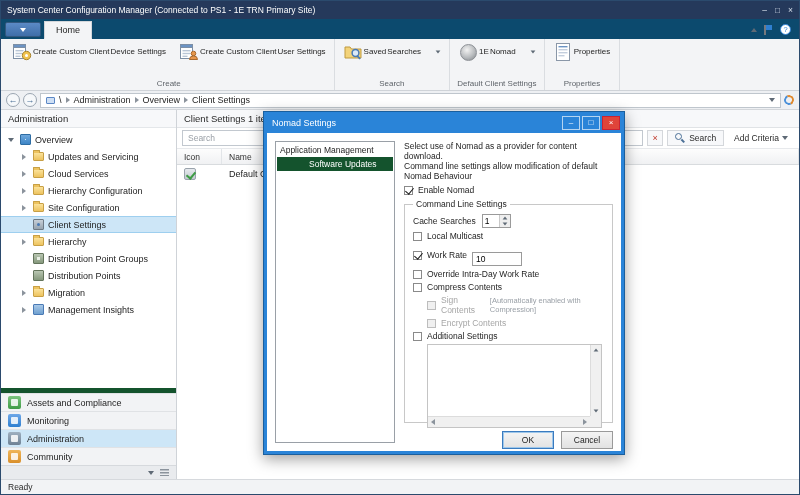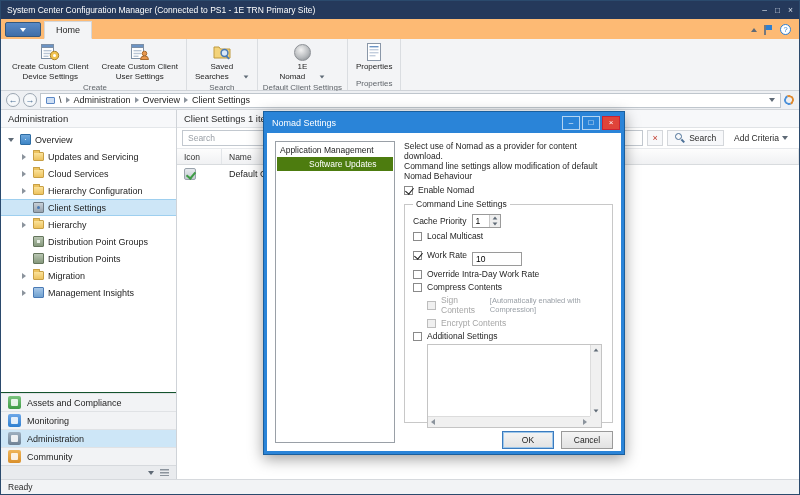--- a/index.html
+++ b/index.html
@@ -7,36 +7,36 @@
   *{box-sizing:border-box;}
   .window{position:relative;width:800px;height:495px;display:flex;flex-direction:column;background:#f0f1f3;border:1px solid #2b4a6d;}
 
   
   .titlebar{height:18px;background:#25395b;color:#fff;display:flex;align-items:center;padding:0 6px;flex:none;}
   .titlebar .title{font-size:8.5px;white-space:nowrap;overflow:hidden;}
   .win-controls{margin-left:auto;display:flex;gap:8px;color:#d7dfea;font-size:8.5px;}
   .win-controls span{cursor:default;}
 
   
-  .tabs-row{height:20px;background:#fdba74;display:flex;align-items:flex-end;padding-left:4px;flex:none;}
+  .tabs-row{height:20px;background:#0c4a6e;display:flex;align-items:flex-end;padding-left:4px;flex:none;}
   .app-btn{width:36px;height:15px;background:linear-gradient(#5b8ac6,#3f6ea8);border:1px solid #33587f;border-radius:2px;margin:0 3px 2px 0;display:flex;align-items:center;justify-content:center;}
   .tab{height:18px;padding:0 11px;display:flex;align-items:center;font-size:9px;color:#1e1e1e;}
   .tab.active{background:#f3f4f6;border:1px solid #d4d7db;border-bottom:1px solid #f3f4f6;}
   .tabs-right{margin-left:auto;display:flex;align-items:center;gap:7px;padding:0 8px 4px 0;}
   .flag{width:9px;height:10px;position:relative;}
   .flag::before{content:"";position:absolute;left:0;top:0;width:1.5px;height:10px;background:#76797e;}
   .flag::after{content:"";position:absolute;left:1.5px;top:.5px;width:6.5px;height:5px;background:#2f7fd0;}
   .help{width:11px;height:11px;border-radius:50%;border:1px solid #2f7fd0;color:#2f7fd0;font-size:7.5px;display:flex;align-items:center;justify-content:center;background:#fff;}
   .help::after{content:"?";}
 
   
   .ribbon{height:52px;background:#f3f4f6;border-bottom:1px solid #cfd3d8;display:flex;flex:none;padding-left:3px;}
   .rgroup{display:flex;flex-direction:column;border-right:1px solid #dadde1;padding:1px 3px 0;}
   .rgroup-content{flex:1;display:flex;align-items:flex-start;justify-content:center;gap:3px;}
-  .rbtn{display:flex;flex-direction:column;align-items:center;gap:1px;padding:1px 4px;border:1px solid transparent;border-radius:2px;cursor:default;}
+  .rbtn{display:flex;flex-direction:row;align-items:center;gap:1px;padding:1px 4px;border:1px solid transparent;border-radius:2px;cursor:default;}
   .rbtn .lbl{font-size:8px;line-height:8.5px;text-align:center;color:#1e1e1e;}
   .rbtn .lblrow{display:flex;align-items:center;gap:14px;}
   .rgroup-label{height:11px;text-align:center;font-size:8px;color:#5f646a;white-space:nowrap;padding:0 2px;}
   .icon20{width:20px;height:20px;display:flex;align-items:center;justify-content:center;}
   .nomad-sphere{width:17px;height:17px;border-radius:50%;background:radial-gradient(circle at 6px 5px,#f2f2f2,#b9bcbf 55%,#7f8489);border:1px solid #8d9196;}
 
   
   .tri{display:inline-block;width:0;height:0;flex:none;}
   .tri.r{border-top:3px solid transparent;border-bottom:3px solid transparent;border-left:4px solid #8b939c;}
   .tri.d{border-left:3px solid transparent;border-right:3px solid transparent;border-top:4px solid #5f6a76;}
@@ -67,21 +67,21 @@
   .ficon.folder::before{content:"";position:absolute;top:-3px;left:-1px;width:5px;height:2px;background:#edc35f;border:1px solid #c8a045;border-bottom:none;border-radius:1px 1px 0 0;}
   .ficon.overview{width:11px;height:11px;background:linear-gradient(#6fa8dc,#3d85c6);border:1px solid #2e6da4;}
   .ficon.overview::after{content:"";position:absolute;inset:4px;background:#fff;border-radius:1px;}
   .ficon.clientsettings{width:11px;height:11px;background:linear-gradient(#c8d0d8,#97a3ae);border:1px solid #6e7a85;}
   .ficon.clientsettings::after{content:"";position:absolute;inset:3px;background:#4a7ab5;border-radius:50%;}
   .ficon.dp{width:11px;height:11px;background:linear-gradient(#b9c6b2,#85987c);border:1px solid #64755c;}
   .ficon.dpg{width:11px;height:11px;background:linear-gradient(#b9c6b2,#85987c);border:1px solid #64755c;}
   .ficon.dpg::after{content:"";position:absolute;inset:3px;background:#e9efe5;}
   .ficon.mi{width:11px;height:11px;background:linear-gradient(#a8c8e8,#6fa0cf);border:1px solid #4a7ab5;}
 
-  .workspaces{flex:none;border-top:1px solid #14532d;}
+  .workspaces{flex:none;border-top:5px solid #14532d;}
   .witem{height:18px;display:flex;align-items:center;gap:6px;padding:0 7px;background:#f2f3f5;border-top:1px solid #e0e2e5;font-size:9px;cursor:default;}
   .witem.selected{background:#cde6f7;}
   .wicon{width:13px;height:13px;flex:none;border-radius:2px;position:relative;}
   .wicon::after{content:"";position:absolute;left:3px;top:3px;right:3px;bottom:3px;background:rgba(255,255,255,.85);border-radius:1px;}
   .wicon.assets{background:linear-gradient(#7cc47f,#3f9c46);}
   .wicon.software{background:linear-gradient(#8fbf5a,#58a83c);}
   .wicon.monitoring{background:linear-gradient(#6fa8e8,#2f7fd0);}
   .wicon.administration{background:linear-gradient(#9fb0c0,#6e8194);}
   .wicon.community{background:linear-gradient(#f0b65a,#d98f2b);}
   .ws-chooser{height:14px;background:#e9ebee;border-top:1px solid #d6d9dd;display:flex;align-items:center;justify-content:flex-end;gap:6px;padding:0 7px;}
@@ -113,21 +113,21 @@
 
   
   .dialog{position:absolute;left:262px;top:110px;width:362px;height:344px;background:#2a84d8;border:1px solid #1a5f9e;box-shadow:0 4px 14px rgba(0,0,0,.38);z-index:10;padding:0 3px 3px;display:flex;flex-direction:column;}
   .dlg-title{height:21px;display:flex;align-items:center;color:#fff;font-size:9px;padding:0 1px 0 5px;flex:none;}
   .dlg-controls{margin-left:auto;display:flex;gap:2px;}
   .dlg-btn{width:18px;height:14px;display:flex;align-items:center;justify-content:center;color:#fff;font-size:8px;background:#2a84d8;border:1px solid rgba(255,255,255,.65);line-height:1;}
   .dlg-btn.close{background:#e0443a;border-color:#c23; }
   .dlg-body{flex:1;background:#fff;display:flex;gap:9px;padding:8px;min-height:0;}
   .dlg-list{width:120px;border:1px solid #9aa0a7;background:#fff;flex:none;padding:1px;overflow:hidden;}
   .dlg-list-item{height:14px;display:flex;align-items:center;padding:0 3px;font-size:8.5px;white-space:nowrap;}
-  .dlg-list-item.selected{background:#4d7c0f;color:#fff;padding-left:32px;}
+  .dlg-list-item.selected{background:#14532d;color:#fff;padding-left:32px;}
   .dlg-right{flex:1;display:flex;flex-direction:column;font-size:8.5px;min-width:0;}
   .dlg-desc{line-height:10px;color:#1e1e1e;}
   .cbrow{display:flex;align-items:center;gap:5px;margin:3px 0;}
   .cbrow.main{margin-top:9px;}
   .cbrow .note{color:#9aa0a7;font-size:7.5px;}
   .cbrow.disabled > .cblabel{color:#a6a6a6;}
   .cbrow.indent{margin-left:14px;}
   .cb{position:relative;width:9px;height:9px;border:1px solid #8a8a8a;background:#fff;flex:none;}
   .cb.checked::after{content:"";position:absolute;left:1.5px;top:-1px;width:4px;height:7px;border:solid #1a1a1a;border-width:0 1.5px 1.5px 0;transform:rotate(40deg);}
   .cb.disabled{background:#f0f0f0;border-color:#bdbdbd;}
@@ -311,20 +311,27 @@
           <span class="ficon folder"></span>
           <span>Cloud Services</span>
         </div>
         <div class="titem">
           <span class="expander">
               <i class="tri r"></i>
             </span>
           <span class="ficon folder"></span>
           <span>Hierarchy Configuration</span>
         </div>
+        <div class="titem">
+          <span class="expander">
+              <i class="tri r"></i>
+            </span>
+          <span class="ficon folder"></span>
+          <span>Site Configuration</span>
+        </div>
         <div class="titem selected">
           <span class="expander"></span>
           <span class="ficon clientsettings"></span>
           <span>Client Settings</span>
         </div>
         <div class="titem">
           <span class="expander">
               <i class="tri r"></i>
             </span>
           <span class="ficon folder"></span>
@@ -430,21 +437,21 @@
           <div>Select use of Nomad as a provider for content download.</div>
           <div>Command line settings allow modification of default Nomad Behaviour</div>
         </div>
         <div class="cbrow main">
           <span class="cb checked"></span>
           <span class="cblabel">Enable Nomad</span>
         </div>
         <fieldset class="groupbox">
           <legend>Command Line Settings</legend>
           <div class="cprow">
-            <span>Cache Priority</span>
+            <span>Cache Searches</span>
             <span class="spin">
               <input value="1" style="">
               <span class="spin-btns">
                 <span>
                     <i class="tri u tiny"></i>
                   </span>
                 <span>
                     <i class="tri d tiny"></i>
                   </span>
               </span>

